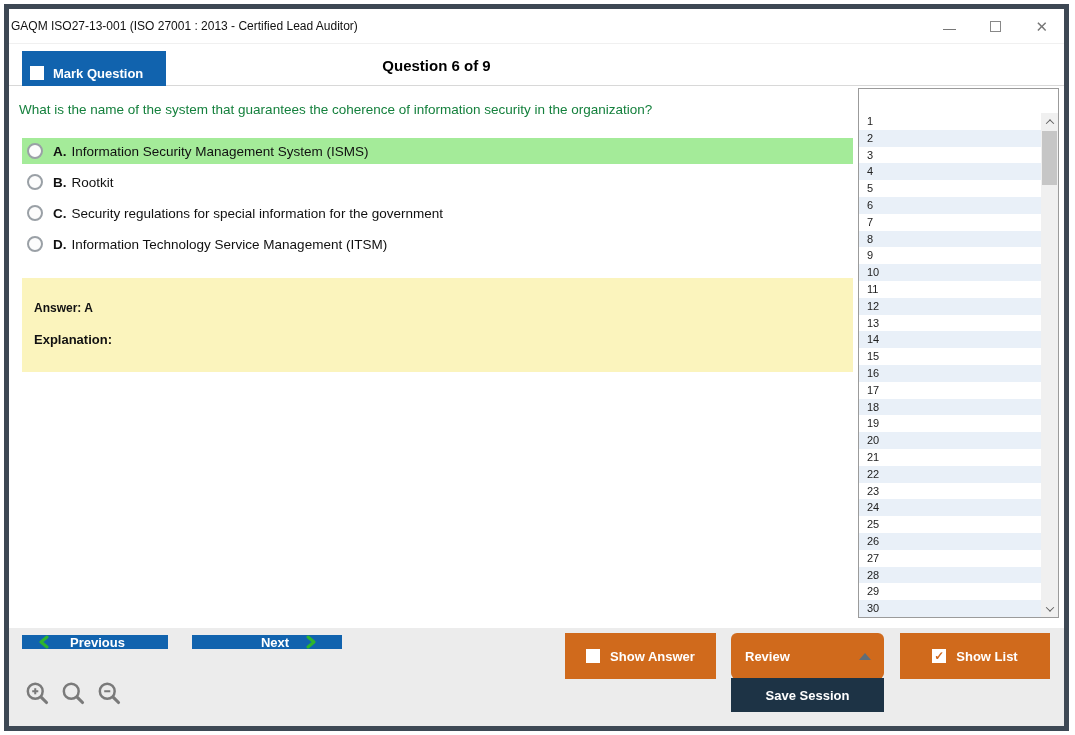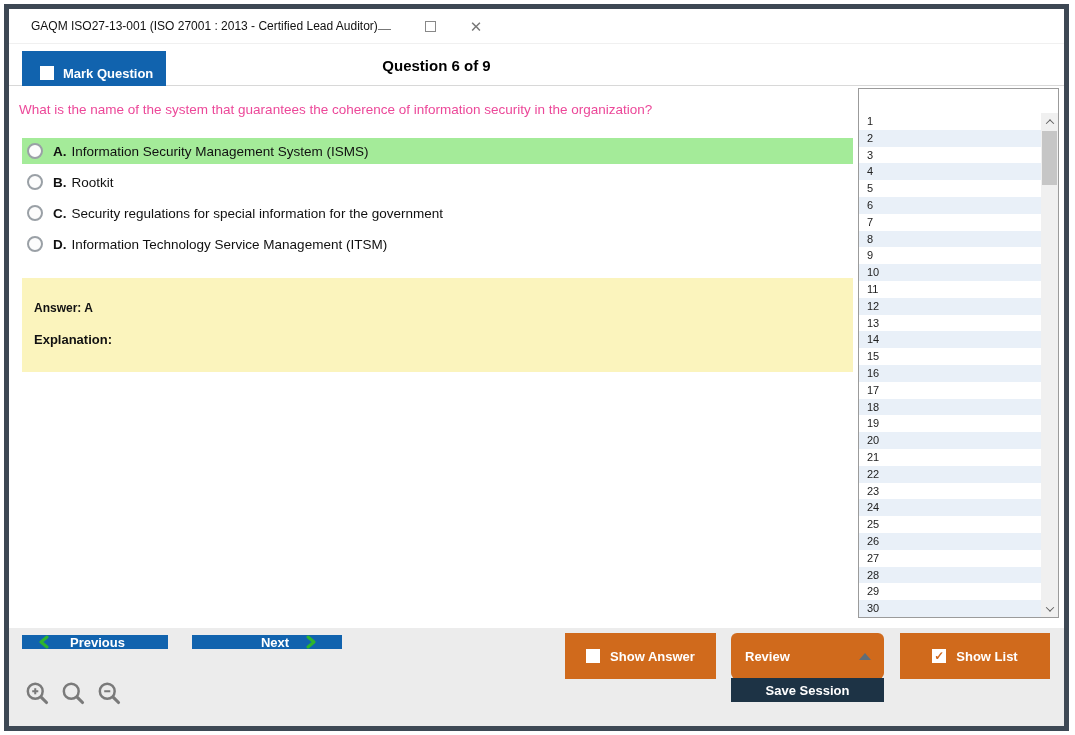--- a/index.html
+++ b/index.html
@@ -2,42 +2,42 @@
 <html><head>
 <meta charset="utf-8">
 <style>
   * { margin:0; padding:0; box-sizing:border-box; }
   html,body { width:1075px; height:735px; overflow:hidden; background:#fff;
               font-family:"Liberation Sans", sans-serif; }
   .window { position:absolute; left:4px; top:4px; right:6px; bottom:4px;
             border:5px solid #3d4854; background:#fff; display:flex; flex-direction:column; }
 
   
-  .titlebar { height:35px; flex:none; display:flex; align-items:center; justify-content:flex-start;
-              background:#fff; border-bottom:1px solid #f0f0f0; padding:0 22px; }
+  .titlebar { height:35px; flex:none; display:flex; align-items:center; justify-content:space-between;
+              background:#fff; border-bottom:1px solid #f0f0f0; padding:0 2px; }
   .win-title { font-size:12px; color:#111; }
   .win-controls { display:flex; align-items:center; gap:34px; padding-right:14px; }
   .win-controls > span { cursor:default; display:inline-flex; align-items:center; justify-content:center; }
   .glyph-min { width:13px; height:1px; border-top:1.6px solid #777; margin-top:6px; }
   .glyph-max { width:11px; height:11px; border:1.6px solid #888; }
   .glyph-close { font-size:15px; color:#777; line-height:1; }
 
   
   .headerbar { height:42px; flex:none; position:relative; background:#fff; border-bottom:1px solid #d8d8d8; }
   .mark-btn { position:absolute; left:13px; top:7px; width:144px; height:44px; background:#1163ae;
               border:none; color:#fff; font-weight:bold; font-size:13px; display:flex; align-items:center;
-              gap:9px; padding-left:18px; cursor:pointer; font-family:inherit; }
+              gap:9px; padding-left:8px; cursor:pointer; font-family:inherit; }
   .cb { width:14px; height:14px; background:#fff; flex:none; display:inline-flex;
         align-items:center; justify-content:center; font-size:12px; font-weight:bold; color:#d2691e; }
   .q-counter { position:absolute; left:0; right:200px; top:0; height:42px; display:flex;
                align-items:center; justify-content:center; font-size:15px; font-weight:bold; color:#000; }
 
   
   .content { height:542px; flex:none; position:relative; background:#fff; }
-  .q-text { margin:16px 0 11px 10px; font-size:13.5px; color:#ec4899; }
+  .q-text { margin:16px 0 11px 10px; font-size:13.5px; color:#15803d; }
   #options-list { margin:21px 0 0 13px; width:831px; }
   .option { display:flex; align-items:center; height:26px; margin-bottom:5px; padding-left:5px; cursor:pointer; }
   .option.highlighted { background:#a4eb99; }
   .radio { width:16px; height:16px; border-radius:50%; border:2px solid #9aa0a6; background:#fcfcfc;
            margin-right:10px; flex:none; }
   .opt-letter { font-weight:bold; font-size:13.5px; margin-right:5px; color:#111; }
   .opt-text { font-size:13.5px; color:#111; }
   .answer-box { margin:21px 0 0 13px; width:831px; background:#fbf4bd; padding:23px 12px 0 12px; height:94px; }
   .answer-line { font-size:12px; font-weight:bold; color:#111; }
   .expl-line { margin-top:17px; font-size:13px; font-weight:bold; color:#111; }
@@ -67,21 +67,21 @@
   .footer { height:98px; flex:none; position:relative; background:#ececec; }
   .footer button { position:absolute; border:none; color:#fff; font-weight:bold; font-size:13px;
                    font-family:inherit; display:flex; align-items:center; cursor:pointer; }
   .btn-blue { background:#1163ae; height:14px; top:7px; }
   .btn-prev { left:13px; width:146px; justify-content:flex-start; padding-left:16px; gap:20px; }
   .btn-next { left:183px; width:150px; justify-content:center; gap:16px;padding-left:44px; }
   .btn-orange { background:#d06a1c; height:46px; top:5px; }
   .btn-show-answer { left:556px; width:151px; justify-content:center; gap:10px; }
   .btn-review { left:722px; width:153px; justify-content:space-between; padding:0 13px 0 14px;border-radius:6px; }
   .btn-show-list { left:891px; width:150px; justify-content:center; gap:10px; }
-  .btn-navy { background:#1d3345; height:24px; top:50px; justify-content:center; }
+  .btn-navy { background:#1d3345; height:34px; top:50px; justify-content:center; }
   .btn-save { left:722px; width:153px; }
   .btn-end { left:891px; width:150px; }
   .tri-up { width:0; height:0; border-left:6px solid transparent; border-right:6px solid transparent;
             border-bottom:7px solid #5f6d78; }
   .zoom-tools { position:absolute; left:15px; top:52px; display:flex; gap:9px; }
   .zoom-tools svg { cursor:pointer; }
 </style>
 </head>
 <body>
 

